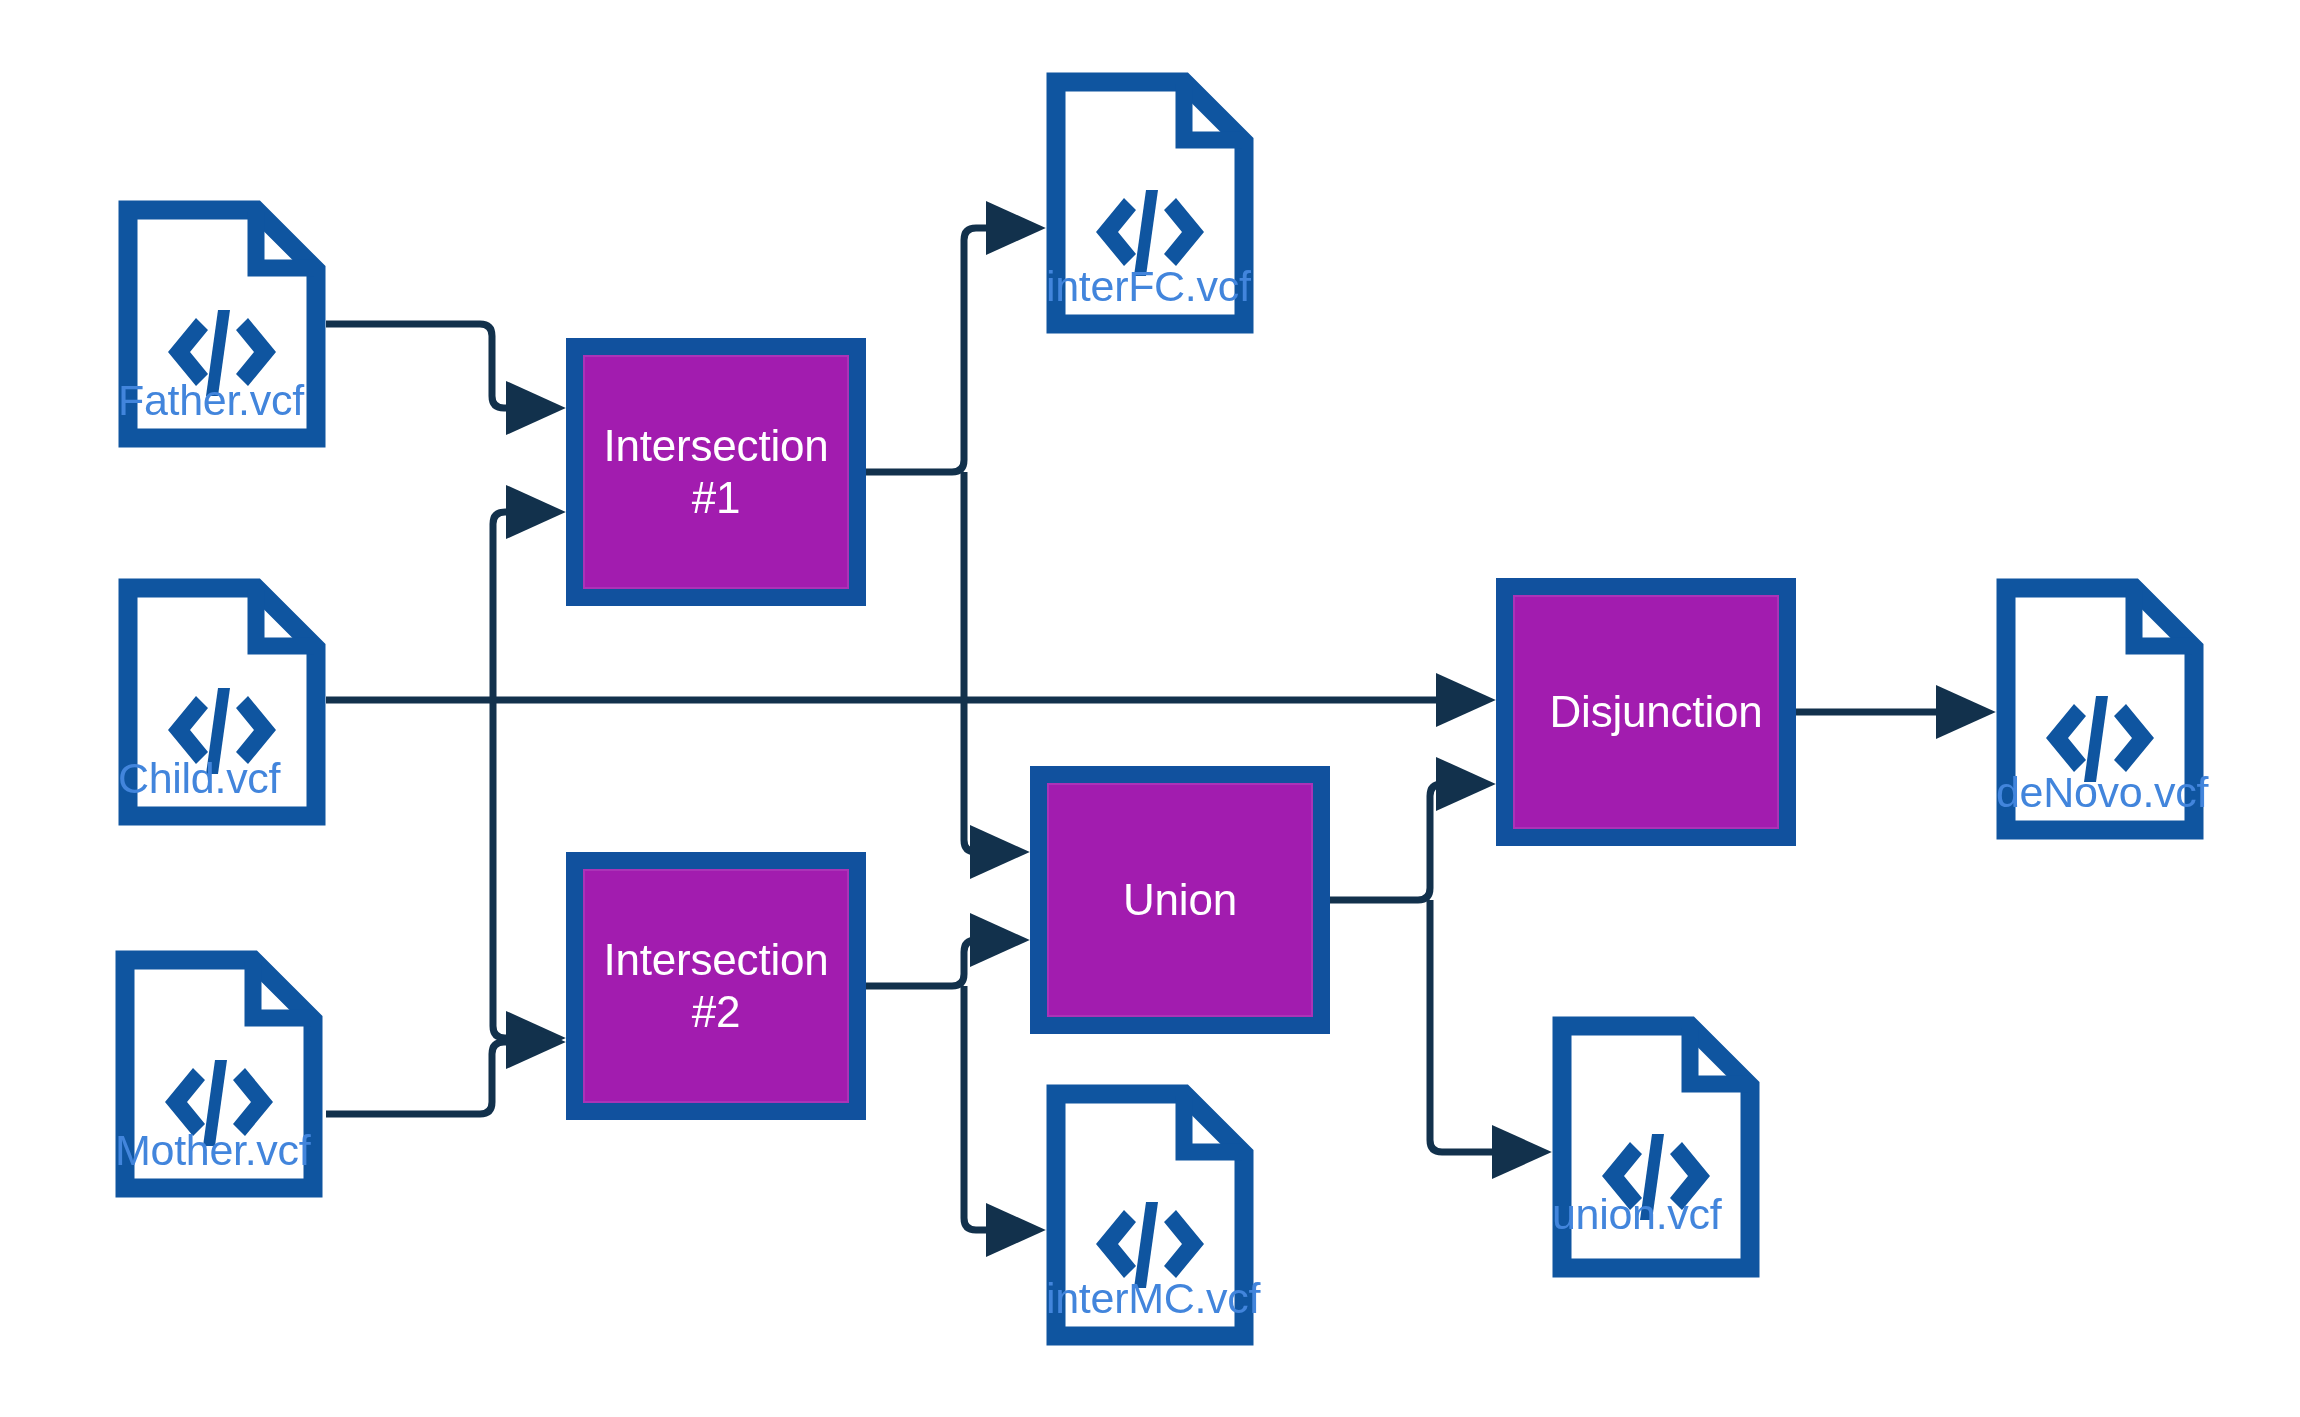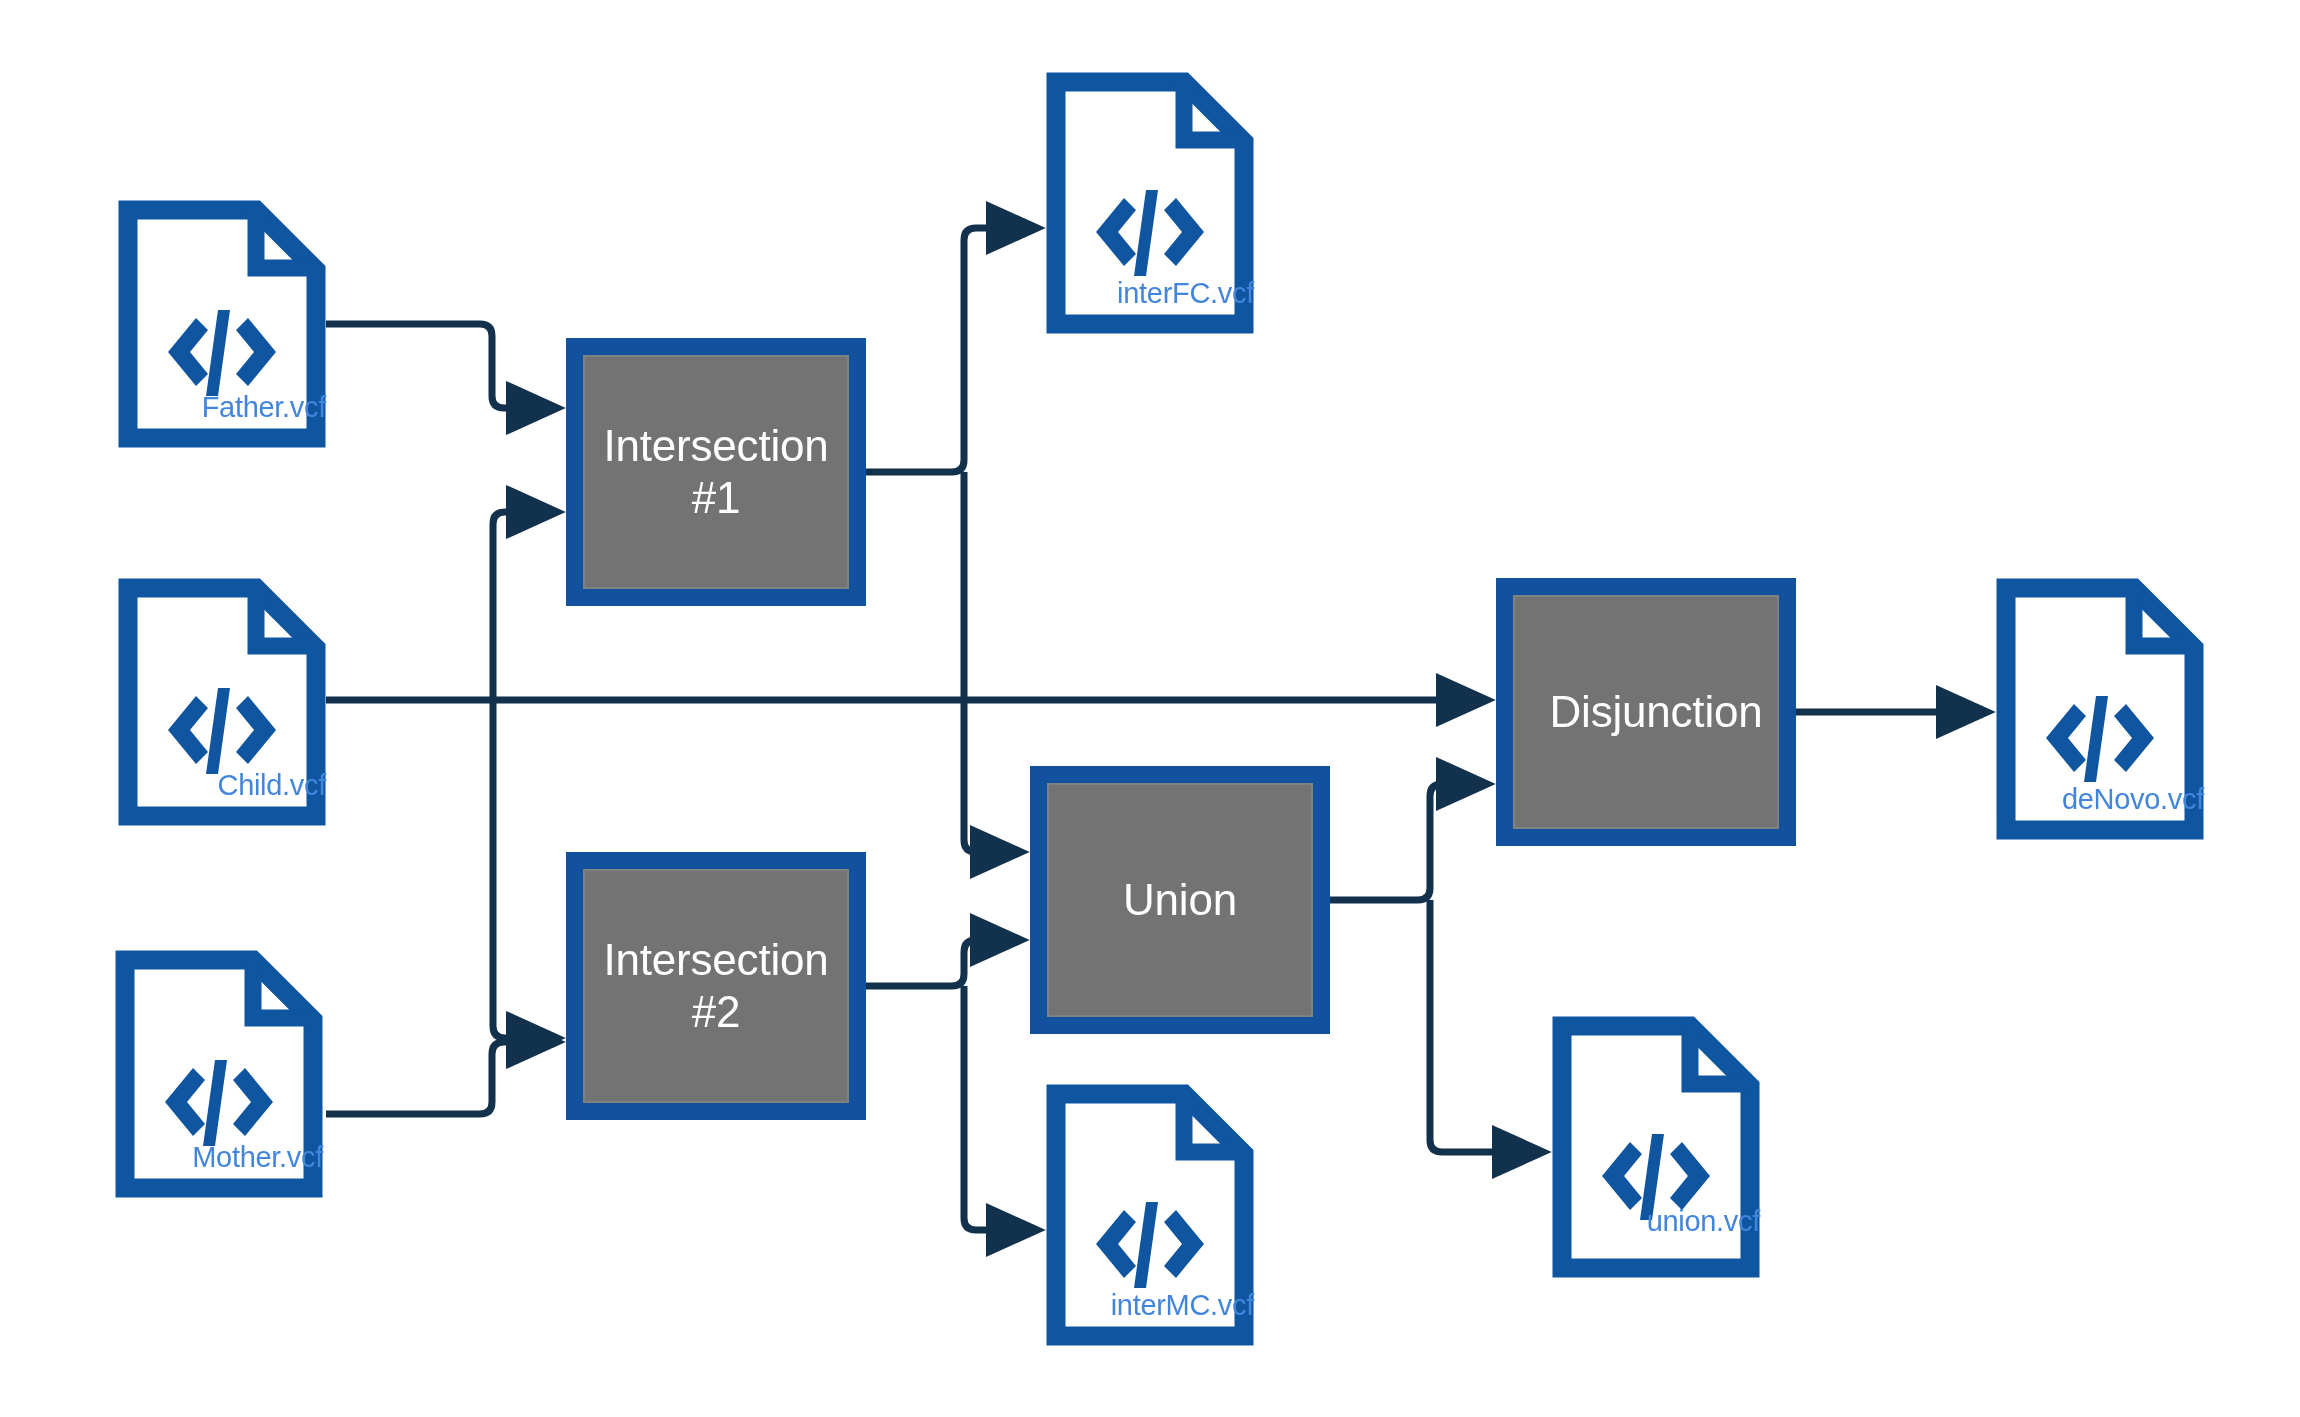--- a/index.html
+++ b/index.html
@@ -8,29 +8,29 @@
   #stage{position:relative;width:2300px;height:1417px;background:#fff;}
 
   
   #wires{position:absolute;left:0;top:0;width:2300px;height:1417px;}
 
   
   .filenode{position:absolute;}
   .filenode svg{display:block;}
   .filelabel{
     position:absolute;left:0;right:0;bottom:26px;
-    text-align:right;color:#4285dc;
-    font-size:29px;line-height:1;letter-spacing:-0.3px;
+    text-align:left;color:#4285dc;
+    font-size:43px;line-height:1;letter-spacing:-0.3px;
     white-space:nowrap;
   }
 
   
   .procbox{
     position:absolute;
-    background:#737373;
+    background:#a21caf;
     border:17px solid #11519e;
     box-sizing:border-box;
     display:flex;align-items:center;justify-content:center;
     color:#ffffff;
     font-size:44px;line-height:1.18;
     text-align:center;
     letter-spacing:-0.2px;
     box-shadow:inset 0 0 0 2px rgba(255,255,255,.10);
   }
   .procbox .lbl{display:block;}

